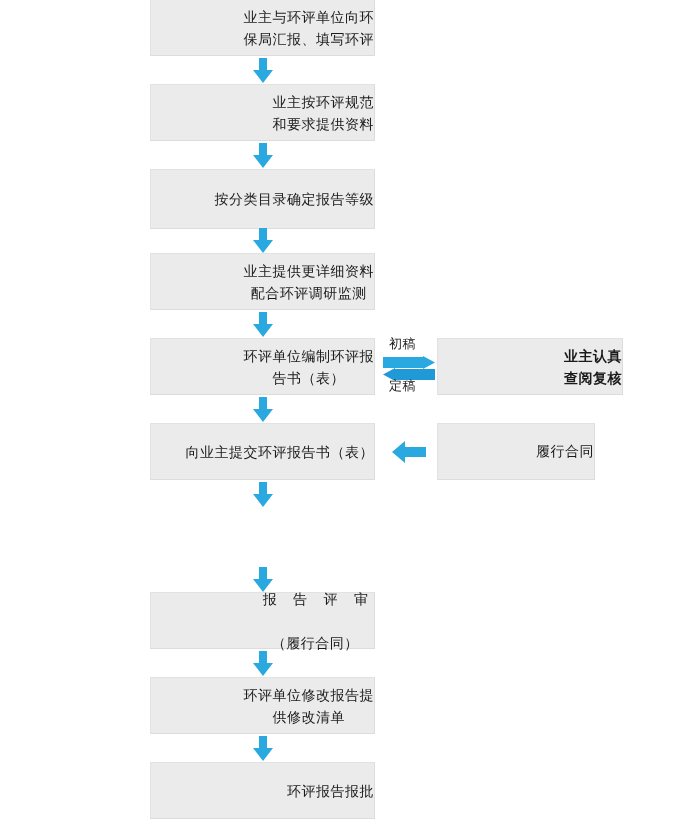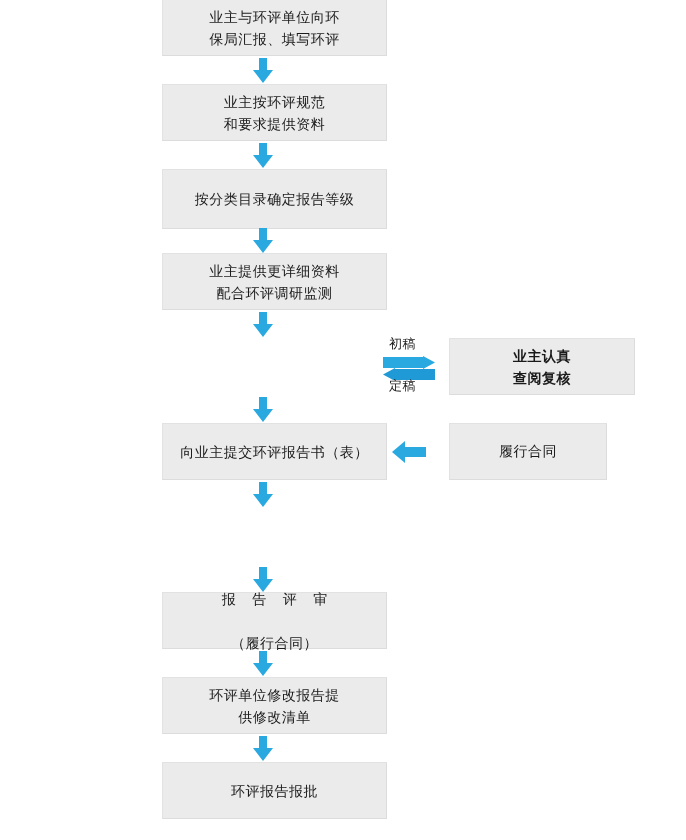--- a/index.html
+++ b/index.html
@@ -25,28 +25,27 @@
   
   .node {
     position: absolute;
     box-sizing: border-box;
     background: #ebebeb;
     border: 1px solid #e2e2e2;
     border-right-color: #dcdcdc;
     border-bottom-color: #dcdcdc;
     display: flex;
     align-items: center;
-    justify-content: center;
+    justify-content: flex-end;
     text-align: center;
     color: #1a1a1a;
     font-size: 14px;
     line-height: 22px;
     letter-spacing: 0.5px;
     user-select: none;
-    margin-left: 12px;
   }
   .node .txt {
     display: block;
     white-space: pre-line;
   }
   .node.spaced .txt {
     letter-spacing: 0.5px;
   }
   .node.spaced .line1 {
     display: block;
@@ -93,20 +92,24 @@
 
   <div class="node" style="left:150px; top:169px; width:225px; height:60px;">
     <span class="txt">按分类目录确定报告等级</span>
   </div>
 
   <div class="node" style="left:150px; top:253px; width:225px; height:57px;">
     <span class="txt">业主提供更详细资料
 配合环评调研监测</span>
   </div>
 
+  <div class="node" style="left:150px; top:338px; width:225px; height:57px;">
+    <span class="txt">环评单位编制环评报
+告书（表）</span>
+  </div>
 
   <div class="node" style="left:150px; top:423px; width:225px; height:57px;">
     <span class="txt">向业主提交环评报告书（表）</span>
   </div>
 
 
   <div class="node spaced" style="left:150px; top:592px; width:225px; height:57px;">
     <span class="txt">
       <span class="line1">报 告 评 审</span>
       <span class="line2">（履行合同）</span>

